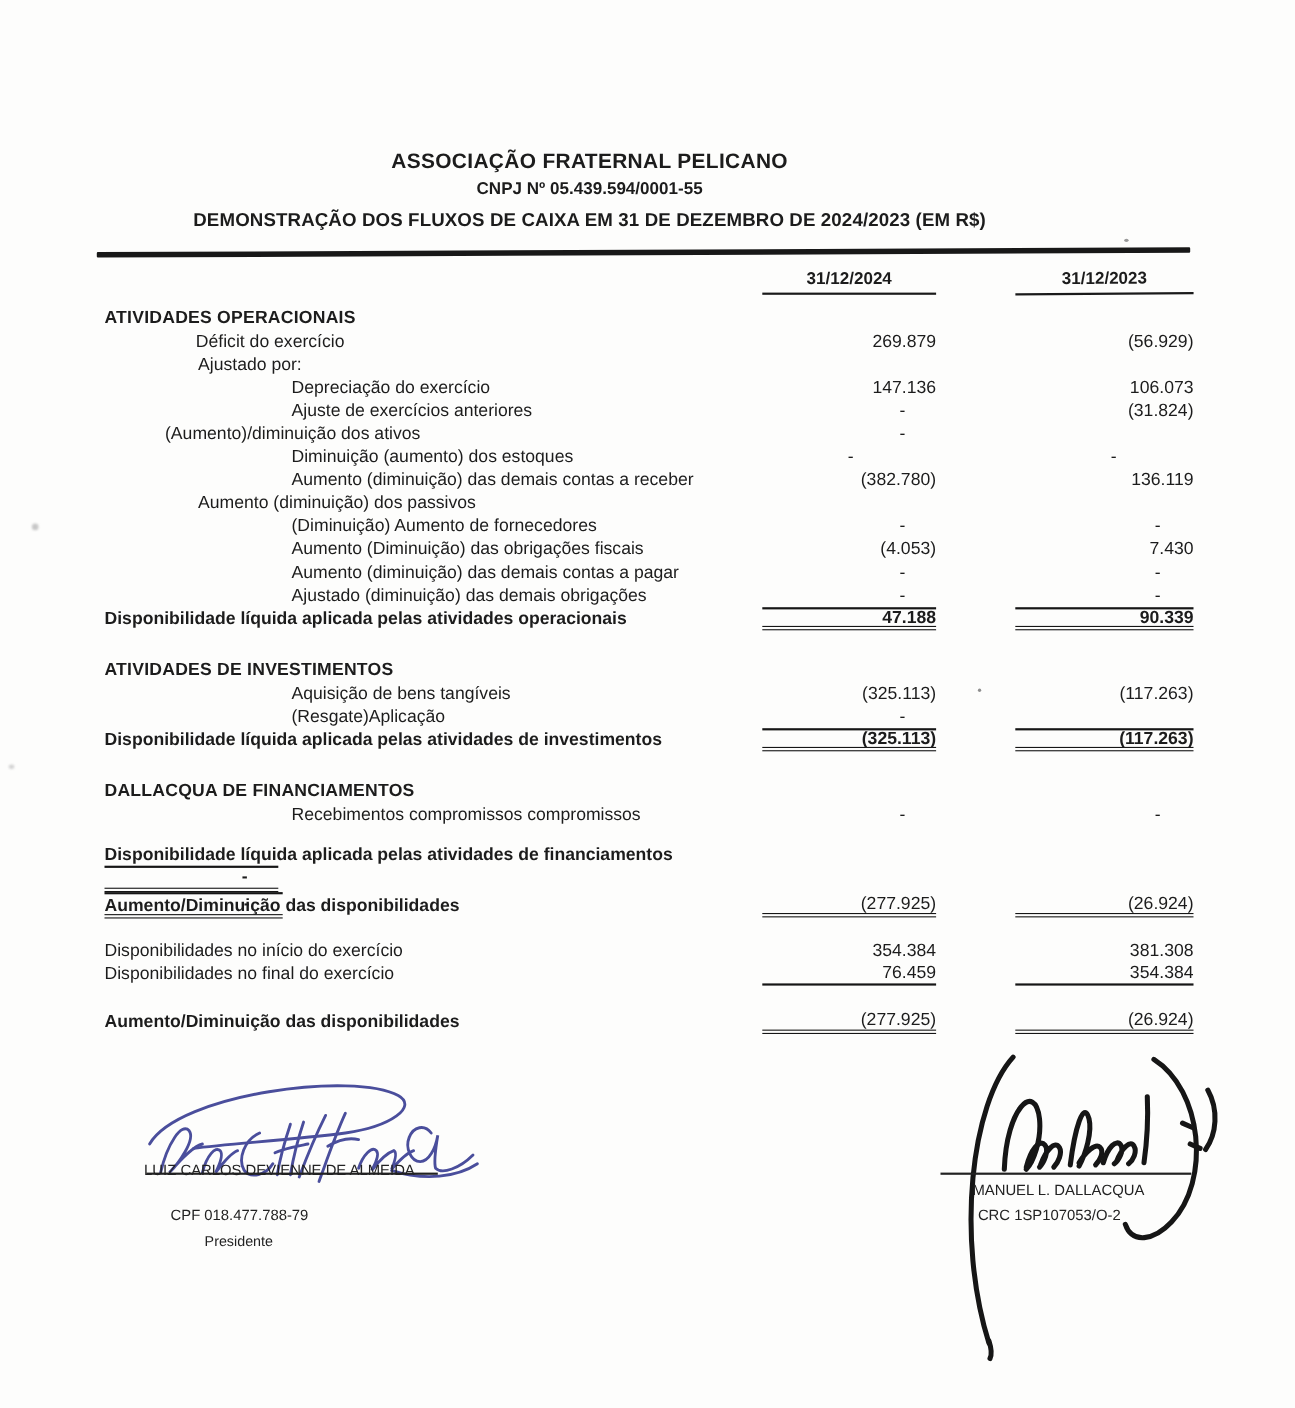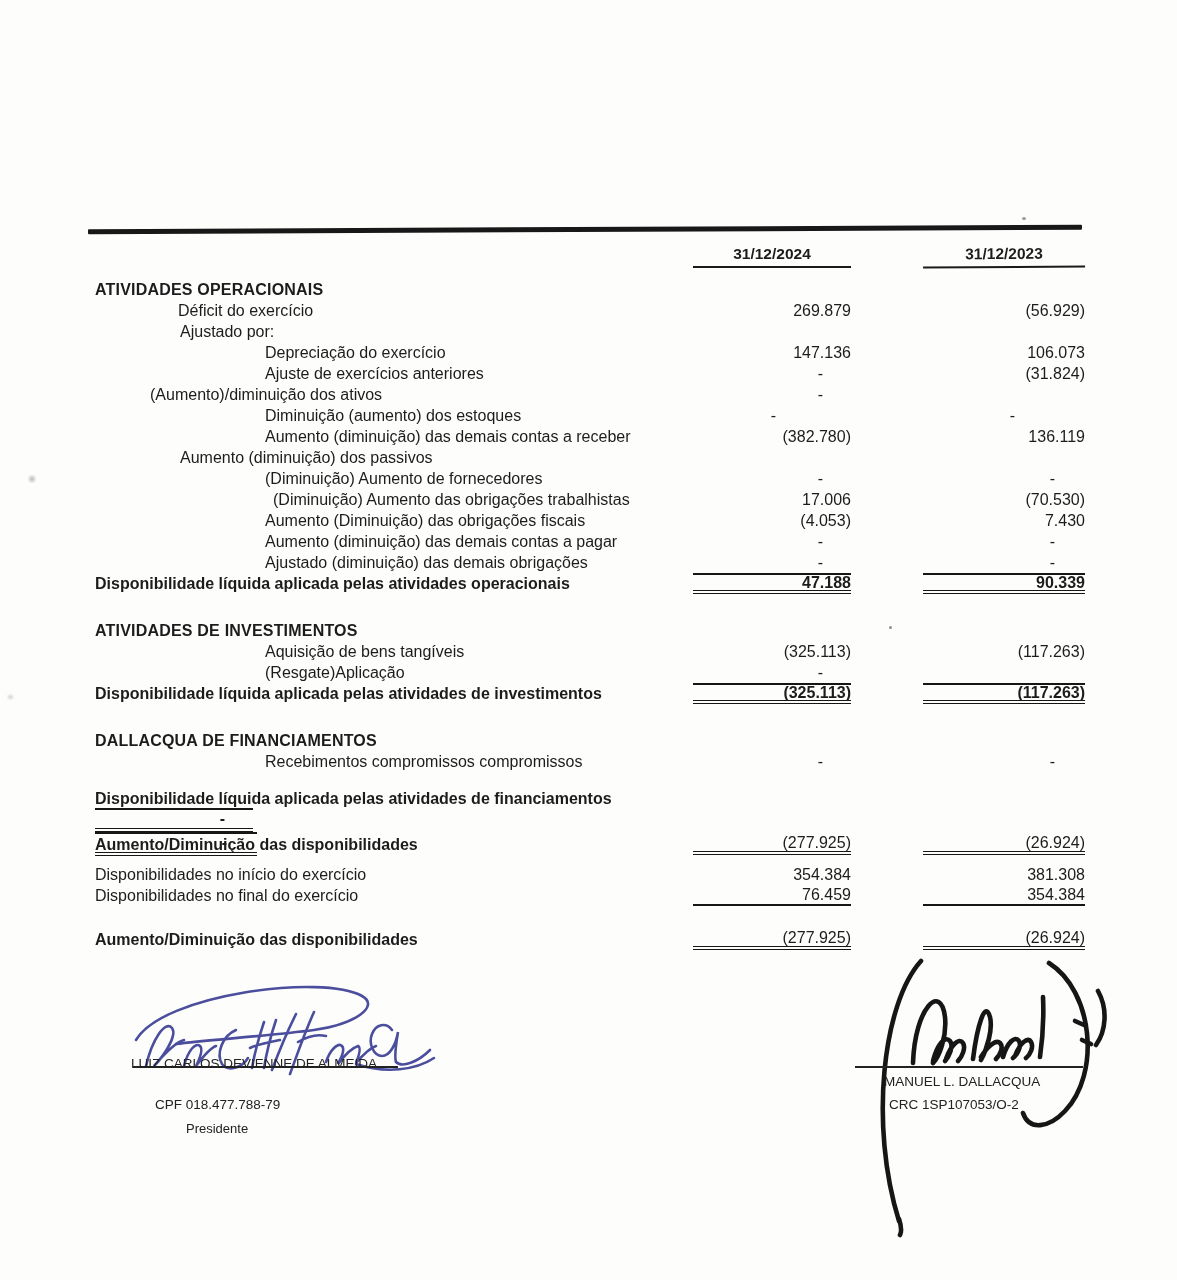--- a/index.html
+++ b/index.html
@@ -67,20 +67,25 @@
   .sp1{left:1022px;top:217px;width:4px;height:3px;}
   .sp2{left:29px;top:476px;width:6px;height:6px;background:#c7c7c7;filter:blur(1px);}
   .sp3{left:889px;top:626px;width:3px;height:3px;background:#8f8f8f;}
   .sp4{left:8px;top:695px;width:5px;height:4px;background:#d2d2d2;filter:blur(1px);}
 </style>
 </head>
 <body>
 
 <div class="sheet">
 
+  <div class="titles">
+    <div class="org">ASSOCIAÇÃO FRATERNAL PELICANO</div>
+    <div class="cnpj">CNPJ Nº 05.439.594/0001-55</div>
+    <div class="stmt">DEMONSTRAÇÃO DOS FLUXOS DE CAIXA EM 31 DE DEZEMBRO DE 2024/2023 (EM R$)</div>
+  </div>
 
   <div class="rule"></div>
 
   <div class="colheads grid">
     <div class="g-label"></div>
     <div class="g-v1 ch">31/12/2024</div>
     <div class="g-gap"></div>
     <div class="g-v2 ch ch2">31/12/2023</div>
   </div>
 
@@ -139,26 +144,20 @@
         <div class="gapcol"></div>
         <div class="v v2 "></div>
       </div>
       <div class="row item">
         <div class="lbl" style="padding-left: 170px;">(Diminuição) Aumento de fornecedores</div>
         <div class="v v1 " style="padding-right: 28px;">-</div>
         <div class="gapcol"></div>
         <div class="v v2 " style="padding-right: 30px;">-</div>
       </div>
       <div class="row item">
-        <div class="lbl" style="padding-left: 178px;">(Diminuição) Aumento das obrigações trabalhistas</div>
-        <div class="v v1 ">17.006</div>
-        <div class="gapcol"></div>
-        <div class="v v2 ">(70.530)</div>
-      </div>
-      <div class="row item">
         <div class="lbl" style="padding-left: 170px;">Aumento (Diminuição) das obrigações fiscais</div>
         <div class="v v1 ">(4.053)</div>
         <div class="gapcol"></div>
         <div class="v v2 ">7.430</div>
       </div>
       <div class="row item">
         <div class="lbl" style="padding-left: 170px;">Aumento (diminuição) das demais contas a pagar</div>
         <div class="v v1 " style="padding-right: 28px;">-</div>
         <div class="gapcol"></div>
         <div class="v v2 " style="padding-right: 30px;">-</div>
@@ -216,21 +215,21 @@
         <div class="v v1 top dbl bv" style="padding-right: 28px;">-</div>
         <div class="gapcol"></div>
         <div class="v v2 top dbl bv" style="padding-right: 30px;">-</div>
       </div>
       <div class="row total" style="margin-top: 23px;">
         <div class="lbl" style="padding-left: 0px;">Aumento/Diminuição das disponibilidades</div>
         <div class="v v1 dbl">(277.925)</div>
         <div class="gapcol"></div>
         <div class="v v2 dbl">(26.924)</div>
       </div>
-      <div class="row item" style="margin-top: 9px; justify-content: space-between;">
+      <div class="row item" style="margin-top: 20px; justify-content: space-between;">
         <div class="lbl" style="padding-left: 0px;">Disponibilidades no início do exercício</div>
         <div class="v v1 ">354.384</div>
         <div class="gapcol"></div>
         <div class="v v2 ">381.308</div>
       </div>
       <div class="row item">
         <div class="lbl" style="padding-left: 0px;">Disponibilidades no final do exercício</div>
         <div class="v v1 single">76.459</div>
         <div class="gapcol"></div>
         <div class="v v2 single">354.384</div>

